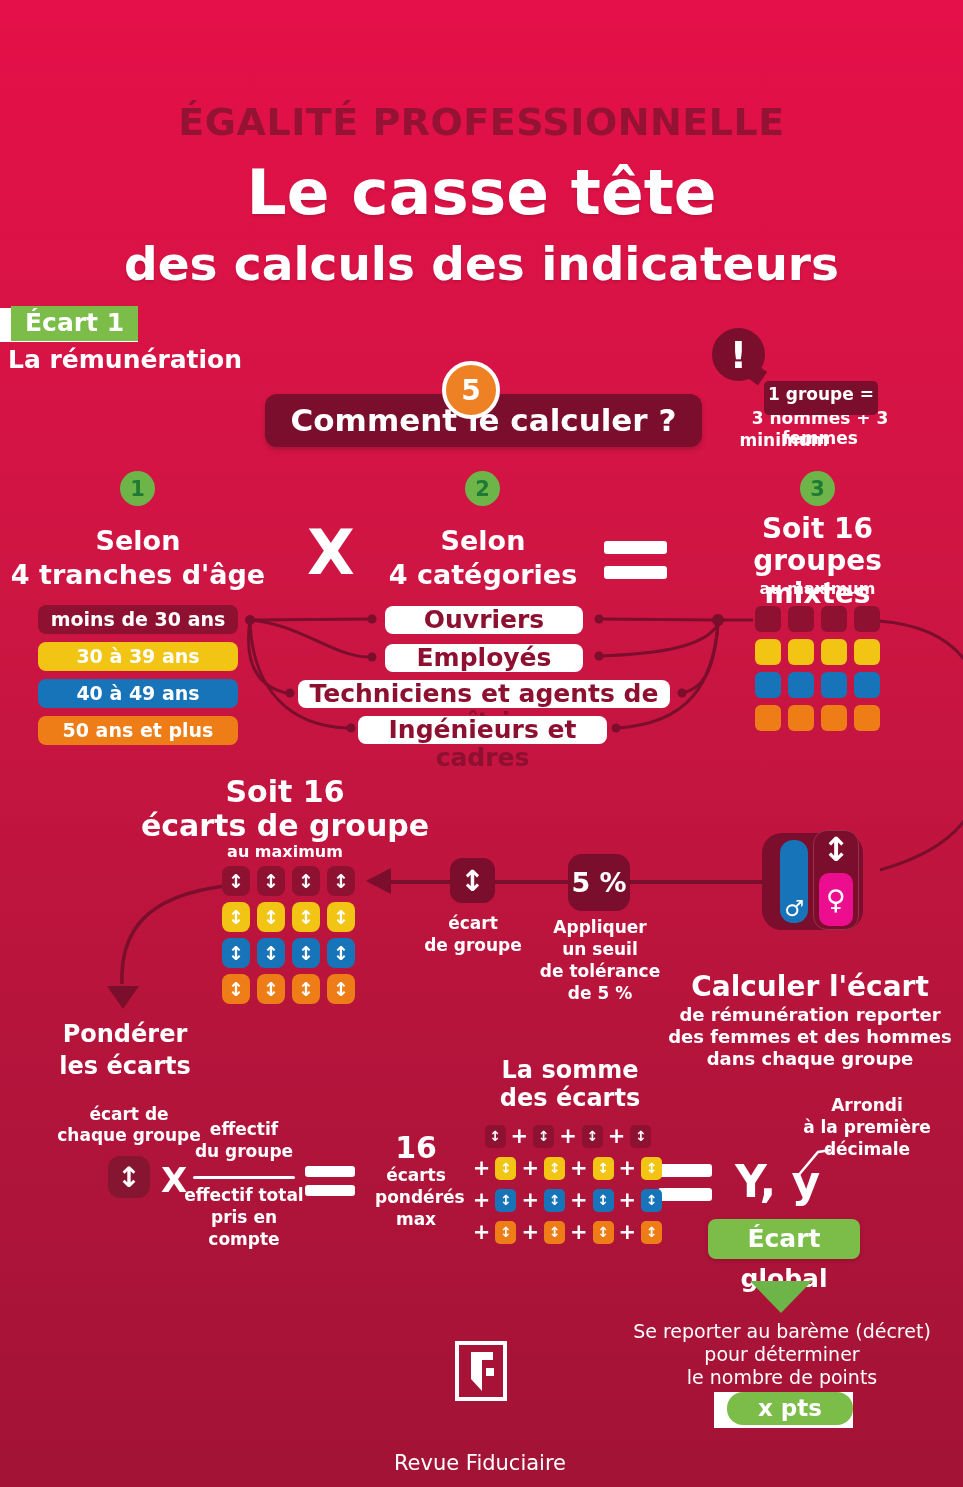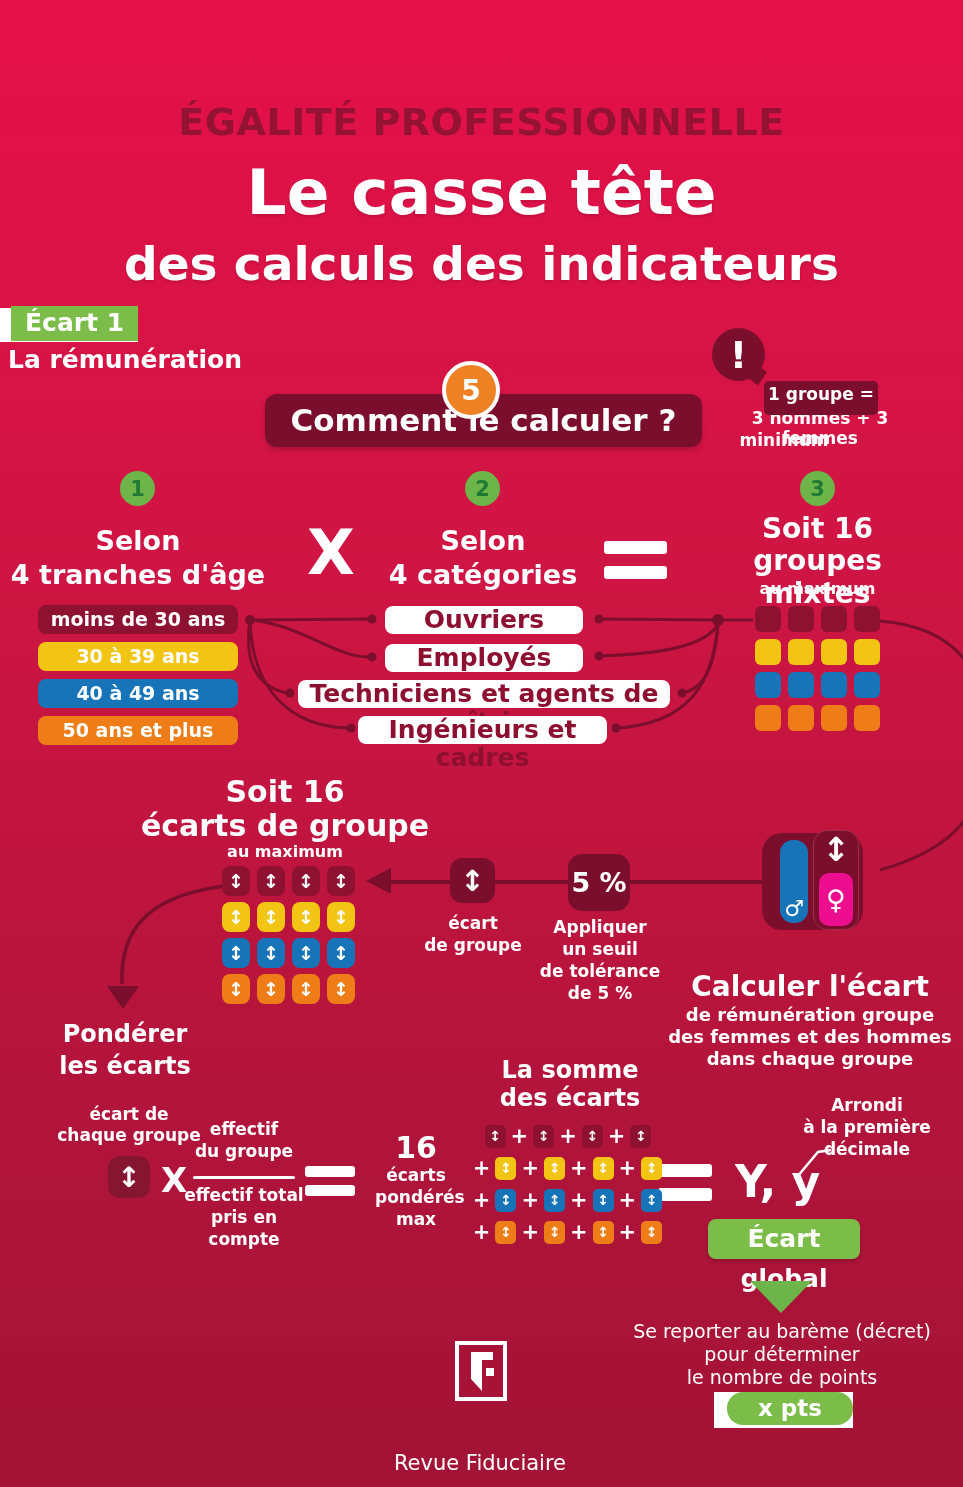--- a/index.html
+++ b/index.html
@@ -260,21 +260,21 @@
         <span>♂</span>
       </div>
     <div class="mf-right">
       <div class="mf-arrow">↕</div>
       <div class="mf-pink">
           <span>♀</span>
         </div>
     </div>
   </div>
   <div class="abs ctr calc-h z2">Calculer l'écart</div>
-  <div class="abs ctr calc-l z2" style="top:1004px;">de rémunération groupe</div>
+  <div class="abs ctr calc-l z2" style="top:1004px;">de rémunération reporter</div>
   <div class="abs ctr calc-l z2" style="top:1026px;">des femmes et des hommes</div>
   <div class="abs ctr calc-l z2" style="top:1048px;">dans chaque groupe</div>
 
   <svg class="svg-under" width="963" height="1487" viewBox="0 0 963 1487">
     <path d="M225,886 C145,896 120,932 122,984" stroke="#7a0e2c" stroke-width="3.5" fill="none"></path>
   </svg>
   <div class="abs tri-down z2"></div>
   <div class="abs ctr ponderer z2">
     <div>Pondérer</div>
     <div>les écarts</div>

